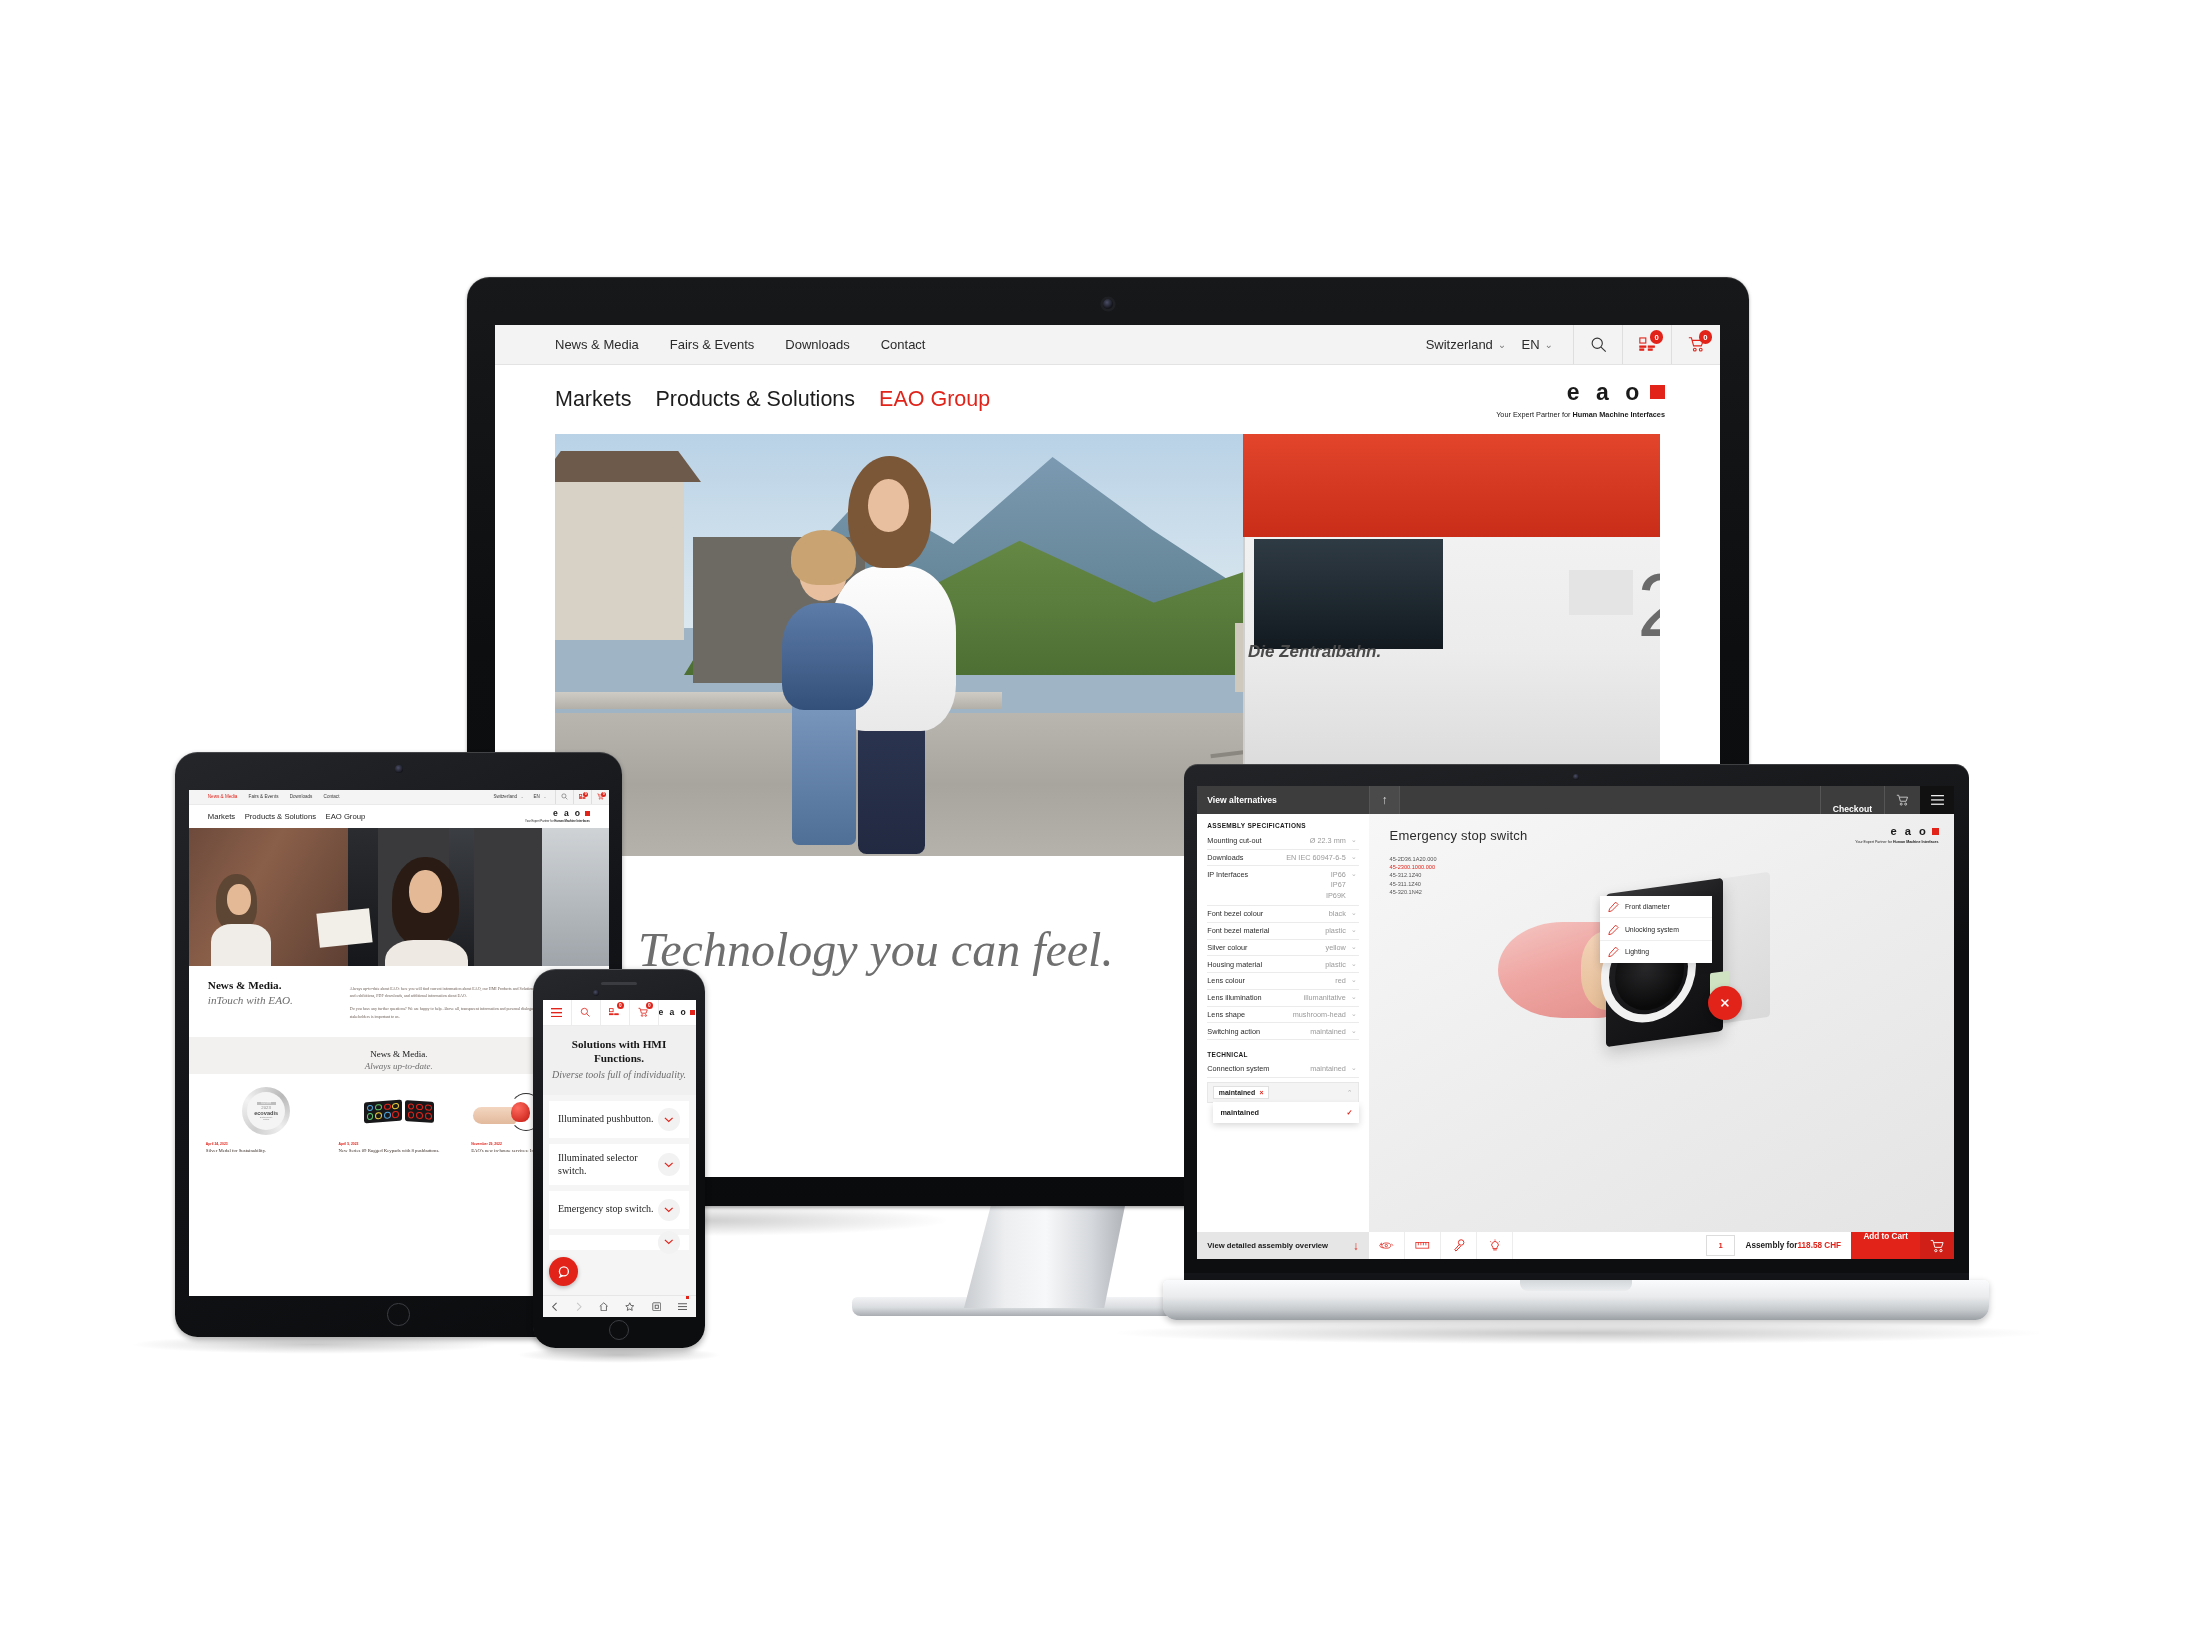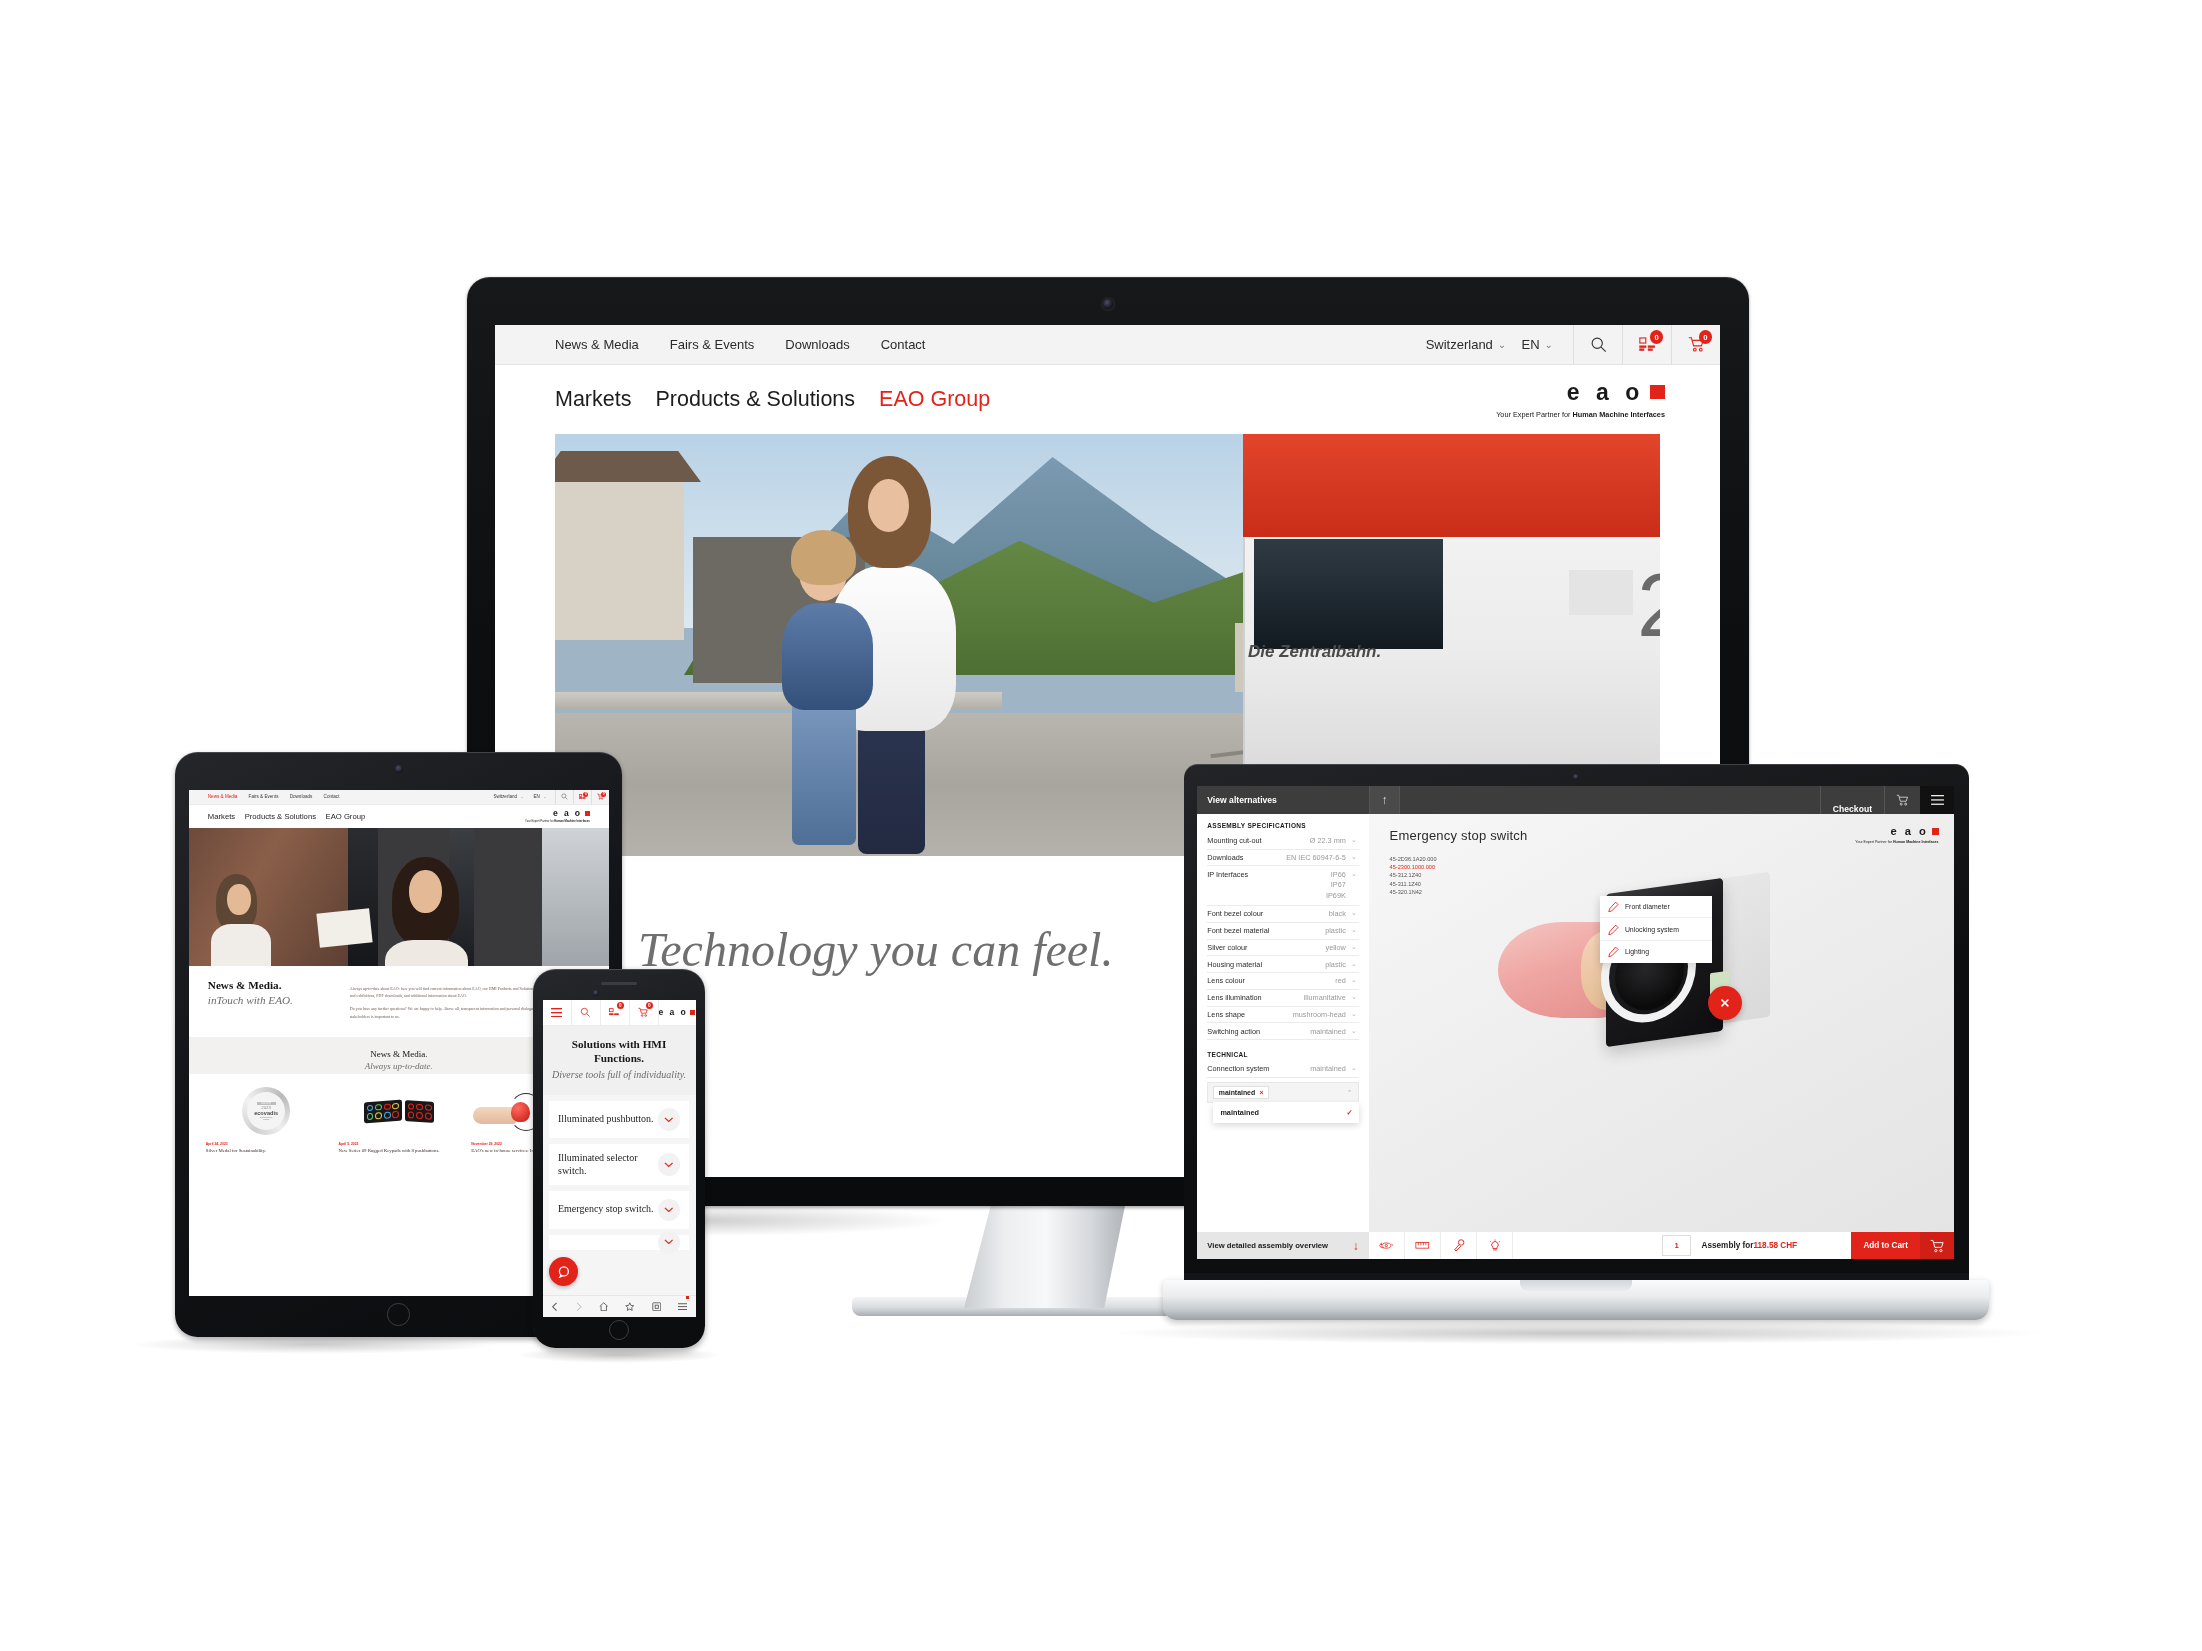--- a/index.html
+++ b/index.html
@@ -213,22 +213,22 @@
 
   .cfg-overview { height:27.5px; background:#e6e6e6; display:flex; align-items:center;
      padding:0 10.3px; font-size:7.7px; font-weight:700; color:#1a1a1a; }
   .cfg-tools { height:27.5px; background:#fff; display:flex; align-items:stretch; }
   .tool { flex:0 0 36px; display:flex; align-items:center; justify-content:center;
      border-right:0.9px solid #ededed; }
   .cfg-price { margin-left:auto; display:flex; align-items:stretch; }
   .qty { width:29px; display:flex; align-items:center; justify-content:center;
      border:0.9px solid #dcdcdc; margin:3.4px 0; font-size:7.7px; color:#e2231a; font-weight:700; }
   .price-txt { display:flex; align-items:center; padding:0 10.3px; font-size:8.2px; font-weight:700; color:#1b1b1b; }
-  .atc { display:flex; align-items:center; padding:8px 12px; background:#e2231a; color:#fff;
-     font-size:8.2px; font-weight:700;margin-left:44px; }
+  .atc { display:flex; padding:0 12px; background:#e2231a; color:#fff;
+     font-size:8.2px; font-weight:700; }
   .atc-cart { width:34px; background:#cf1f17; display:flex; align-items:center; justify-content:center; }
 
   .prod-title { font-size:13px; color:#2b2b2b; font-weight:400; letter-spacing:0.2px; }
   .part-list div { font-size:5.6px; color:#555; line-height:1.5; }
   .part-list div.sel { color:#e2231a; }
 
   
   #render { position:absolute; left:129px; top:60px; width:284px; height:198px; }
   .mush { position:absolute; left:0; top:48px; width:129px; height:96px;
      background:linear-gradient(160deg,#f6b7b2 0%,#ef8b86 45%,#e06b66 100%);

